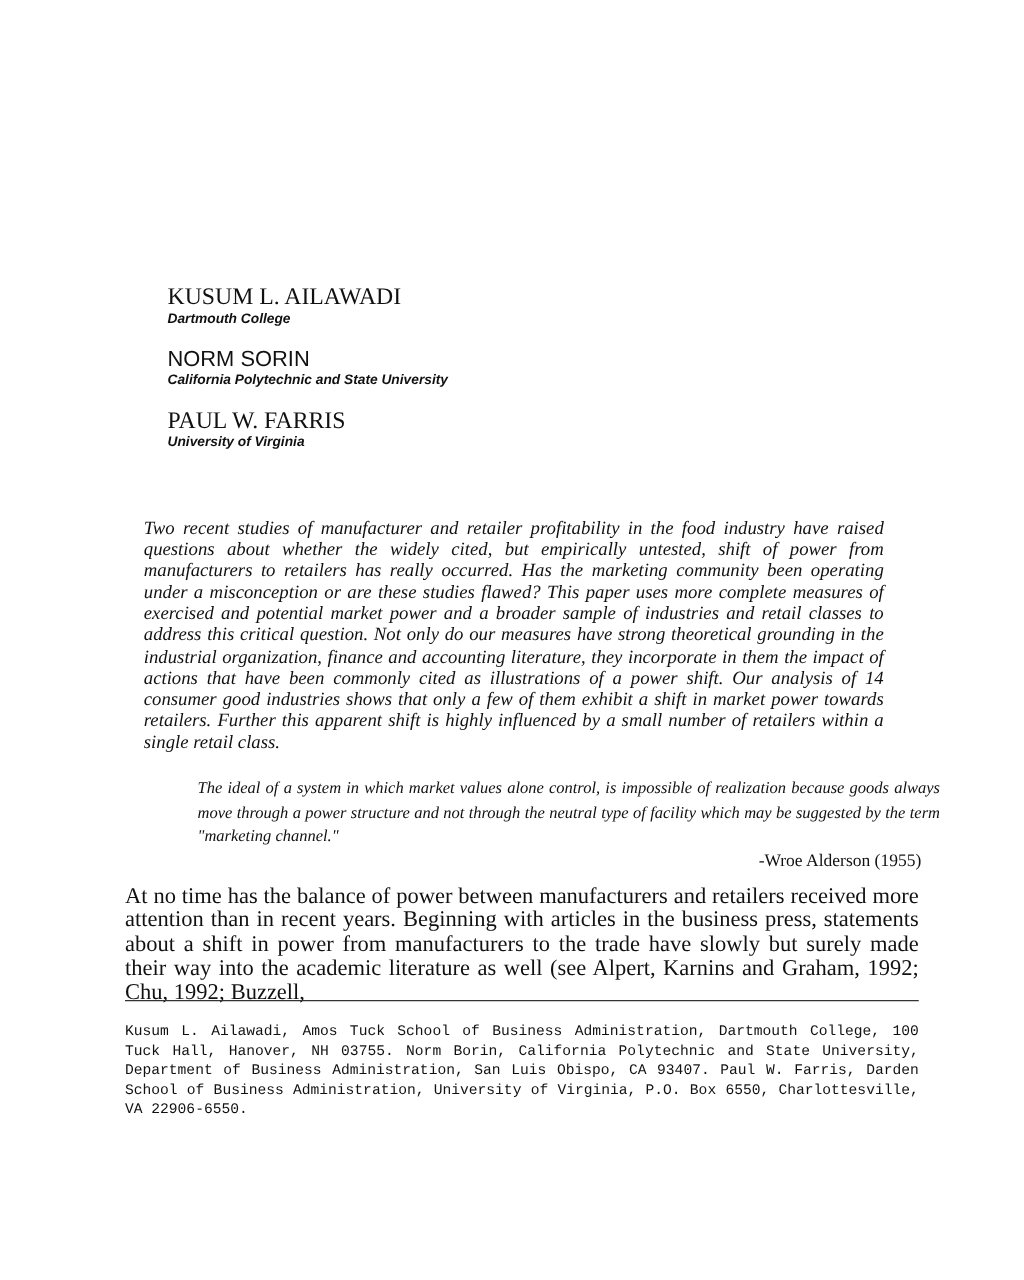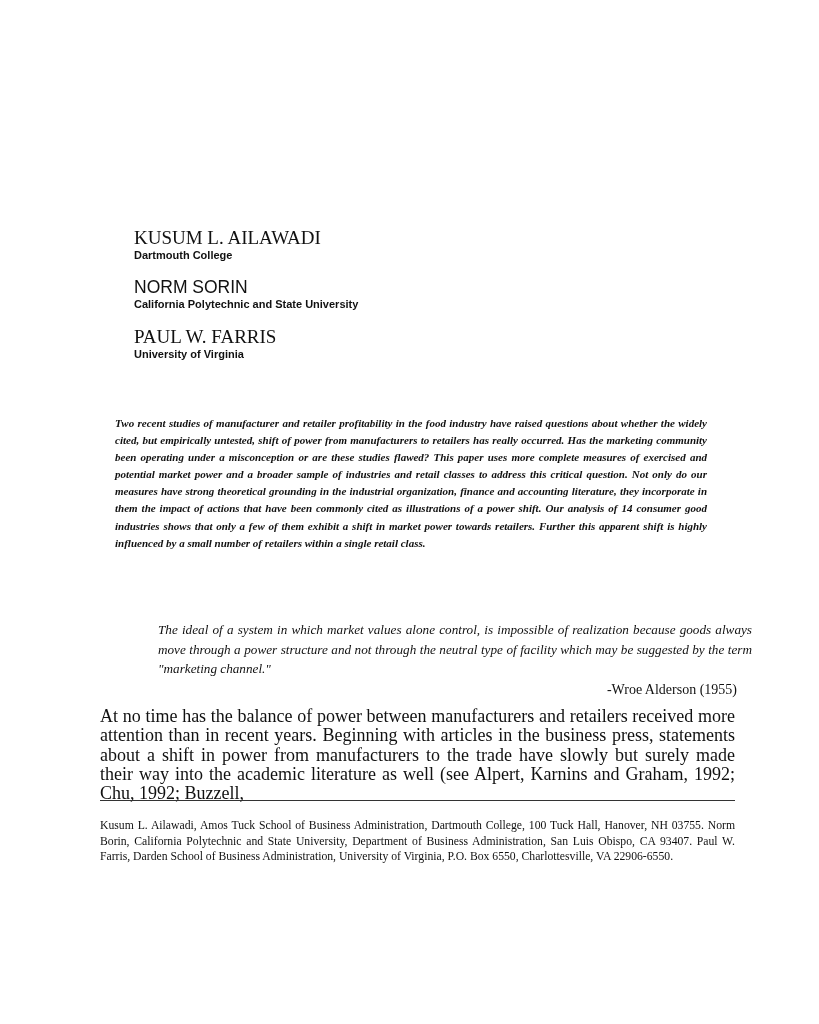--- a/index.html
+++ b/index.html
@@ -47,39 +47,39 @@
     }
     .author-name-sans {
       font-family: "Liberation Sans", sans-serif;
       font-size: 17.5px;
       line-height: 20px;
       color: #111;
       white-space: nowrap;
     }
     .affil {
       font-family: "Liberation Sans", sans-serif;
+      font-style: italic;
       font-weight: bold;
       font-size: 11px;
       line-height: 14px;
       color: #111;
       white-space: nowrap;
     }
 
     .abstract {
       position: absolute;
       left: 115px;
       top: 415px;
       width: 592px;
       font-family: "Liberation Serif", serif;
       font-style: italic;
-      font-size: 11px;
+      font-size: 15px;
       line-height: 17.1px;
       text-align: justify;
       color: #111;
-      font-weight: bold;
     }
 
     .epigraph {
       position: absolute;
       left: 142px;
       top: 604px;
       width: 594px;
       font-family: "Liberation Serif", serif;
       font-style: italic;
       font-size: 13.2px;
@@ -118,21 +118,21 @@
       width: 635px;
       height: 0;
       border-top: 1.5px solid #333;
     }
 
     .footnote {
       position: absolute;
       left: 100px;
       top: 818px;
       width: 635px;
-      font-family: Liberation Serif, serif;
+      font-family: Liberation Mono, monospace;
       font-size: 11.7px;
       line-height: 15.6px;
       text-align: justify;
       color: #111;
     }
   </style>
 </head>
 <body>
 
 <div class="page">

